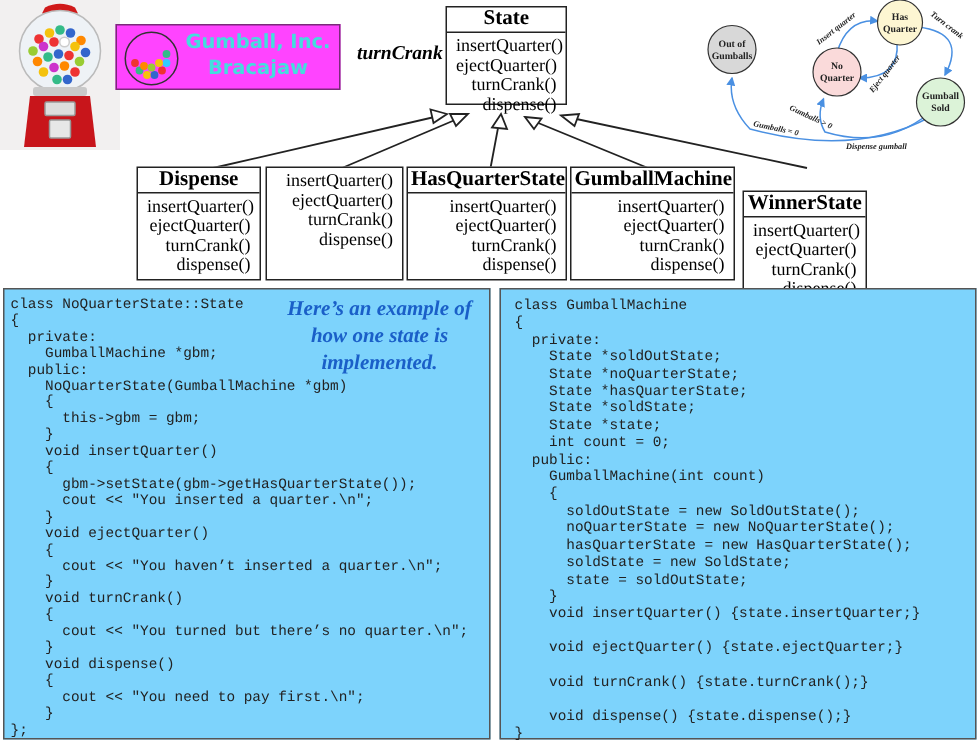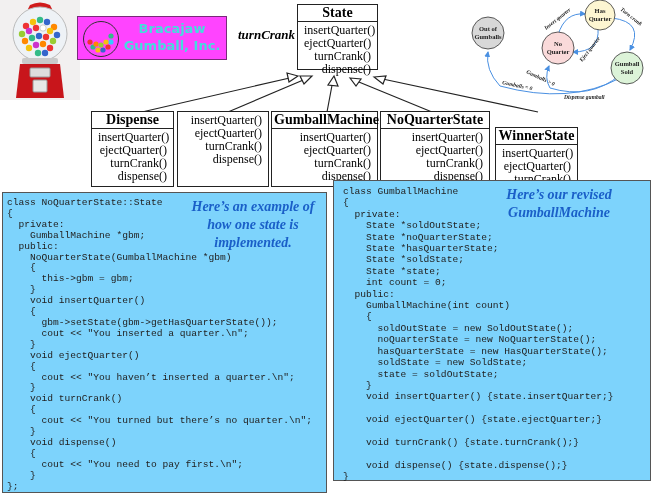--- a/index.html
+++ b/index.html
@@ -69,22 +69,22 @@
         <circle cx="19" cy="28" r="2.6" fill="#36c"></circle>
       <circle cx="24" cy="25" r="2.6" fill="#e33"></circle>
         <circle cx="27" cy="20" r="2.6" fill="#3cf"></circle>
       <circle cx="12" cy="22" r="2.6" fill="#f80"></circle>
         <circle cx="17" cy="23" r="2.6" fill="#9c3"></circle>
       <circle cx="22" cy="20" r="2.6" fill="#f4c20d"></circle>
         <circle cx="27" cy="14" r="2.6" fill="#3b8"></circle>
     </svg>
   </div>
   <div class="txt">
+    <div>Gumball, Inc.</div>
     <div>Bracajaw</div>
-    <div>Gumball, Inc.</div>
   </div>
 </div>
 
 <div id="iface" class="abs">turnCrank</div>
 
 <svg class="abs" style="left:0;top:0" width="653" height="120">
   <g stroke="#222" stroke-width="1.2" fill="#fff">
     <line x1="142" y1="112" x2="294" y2="77"></line>
     <line x1="228" y1="112" x2="308" y2="78"></line>
     <line x1="327" y1="112" x2="333" y2="80"></line>
@@ -119,30 +119,30 @@
 </div>
 <div class="uml" style="left:177px;top:111px;width:92px;height:76px;">
   <div class="ops" style="padding-left:10px">
     <div>insertQuarter()</div>
     <div>ejectQuarter()</div>
     <div>turnCrank()</div>
     <div>dispense()</div>
   </div>
 </div>
 <div class="uml" style="left:271px;top:111px;width:107px;height:76px;">
+  <div class="hd">HasQuarterState</div>
+  <div class="ops" style="padding-left:20px">
+    <div>insertQuarter()</div>
+    <div>ejectQuarter()</div>
+    <div>turnCrank()</div>
+    <div>dispense()</div>
+  </div>
+</div>
+<div class="uml" style="left:380px;top:111px;width:110px;height:76px;">
   <div class="hd">GumballMachine</div>
-  <div class="ops" style="padding-left:20px">
-    <div>insertQuarter()</div>
-    <div>ejectQuarter()</div>
-    <div>turnCrank()</div>
-    <div>dispense()</div>
-  </div>
-</div>
-<div class="uml" style="left:380px;top:111px;width:110px;height:76px;">
-  <div class="hd">NoQuarterState</div>
   <div class="ops" style="padding-left:25px">
     <div>insertQuarter()</div>
     <div>ejectQuarter()</div>
     <div>turnCrank()</div>
     <div>dispense()</div>
   </div>
 </div>
 <div class="uml" style="left:495px;top:127px;width:83px;height:76px;">
   <div class="hd">WinnerState</div>
   <div class="ops">
@@ -190,16 +190,15 @@
     <text transform="translate(62,84) rotate(12)">Gumballs = 0</text>
     <text transform="translate(124,99)">Dispense gumball</text>
   </g>
 </svg>
 
 <div class="code" style="left:2px;top:192px;width:325px;height:301px;">
   <pre id="left-code" style="left:4px;top:5px;"><div style="line-height: 10.9px;">class NoQuarterState::State</div><div style="line-height: 10.9px;">{</div><div style="line-height: 10.9px;">  private:</div><div style="line-height: 10.9px;">    GumballMachine *gbm;</div><div style="line-height: 10.9px;">  public:</div><div style="line-height: 10.9px;">    NoQuarterState(GumballMachine *gbm)</div><div style="line-height: 10.9px;">    {</div><div style="line-height: 10.9px;">      this-&gt;gbm = gbm;</div><div style="line-height: 10.9px;">    }</div><div style="line-height: 10.9px;">    void insertQuarter()</div><div style="line-height: 10.9px;">    {</div><div style="line-height: 10.9px;">      gbm-&gt;setState(gbm-&gt;getHasQuarterState());</div><div style="line-height: 10.9px;">      cout &lt;&lt; "You inserted a quarter.\n";</div><div style="line-height: 10.9px;">    }</div><div style="line-height: 10.9px;">    void ejectQuarter()</div><div style="line-height: 10.9px;">    {</div><div style="line-height: 10.9px;">      cout &lt;&lt; "You haven’t inserted a quarter.\n";</div><div style="line-height: 10.9px;">    }</div><div style="line-height: 10.9px;">    void turnCrank()</div><div style="line-height: 10.9px;">    {</div><div style="line-height: 10.9px;">      cout &lt;&lt; "You turned but there’s no quarter.\n";</div><div style="line-height: 10.9px;">    }</div><div style="line-height: 10.9px;">    void dispense()</div><div style="line-height: 10.9px;">    {</div><div style="line-height: 10.9px;">      cout &lt;&lt; "You need to pay first.\n";</div><div style="line-height: 10.9px;">    }</div><div style="line-height: 10.9px;">};</div></pre>
   <div class="note" style="left:180px;top:5px;width:140px;">Here’s an example of how one state is implemented.</div>
 </div>
 
-<div class="code" style="left:333px;top:180px;width:318px;height:301px;">
+<div class="code" style="left:333px;top:192px;width:318px;height:301px;">
   <pre id="right-code" style="left:9px;top:5px;"><div style="line-height: 11.4px;">class GumballMachine</div><div style="line-height: 11.4px;">{</div><div style="line-height: 11.4px;">  private:</div><div style="line-height: 11.4px;">    State *soldOutState;</div><div style="line-height: 11.4px;">    State *noQuarterState;</div><div style="line-height: 11.4px;">    State *hasQuarterState;</div><div style="line-height: 11.4px;">    State *soldState;</div><div style="line-height: 11.4px;">    State *state;</div><div style="line-height: 11.4px;">    int count = 0;</div><div style="line-height: 11.4px;">  public:</div><div style="line-height: 11.4px;">    GumballMachine(int count)</div><div style="line-height: 11.4px;">    {</div><div style="line-height: 11.4px;">      soldOutState = new SoldOutState();</div><div style="line-height: 11.4px;">      noQuarterState = new NoQuarterState();</div><div style="line-height: 11.4px;">      hasQuarterState = new HasQuarterState();</div><div style="line-height: 11.4px;">      soldState = new SoldState;</div><div style="line-height: 11.4px;">      state = soldOutState;</div><div style="line-height: 11.4px;">    }</div><div style="line-height: 11.4px;">    void insertQuarter() {state.insertQuarter;}</div><div style="line-height: 11.4px;">&nbsp;</div><div style="line-height: 11.4px;">    void ejectQuarter() {state.ejectQuarter;}</div><div style="line-height: 11.4px;">&nbsp;</div><div style="line-height: 11.4px;">    void turnCrank() {state.turnCrank();}</div><div style="line-height: 11.4px;">&nbsp;</div><div style="line-height: 11.4px;">    void dispense() {state.dispense();}</div><div style="line-height: 11.4px;">}</div></pre>
-  <div class="note" style="left:166px;top:5px;width:118px;">Here’s our revised GumballMachine</div>
 </div>
 
 </body></html>

